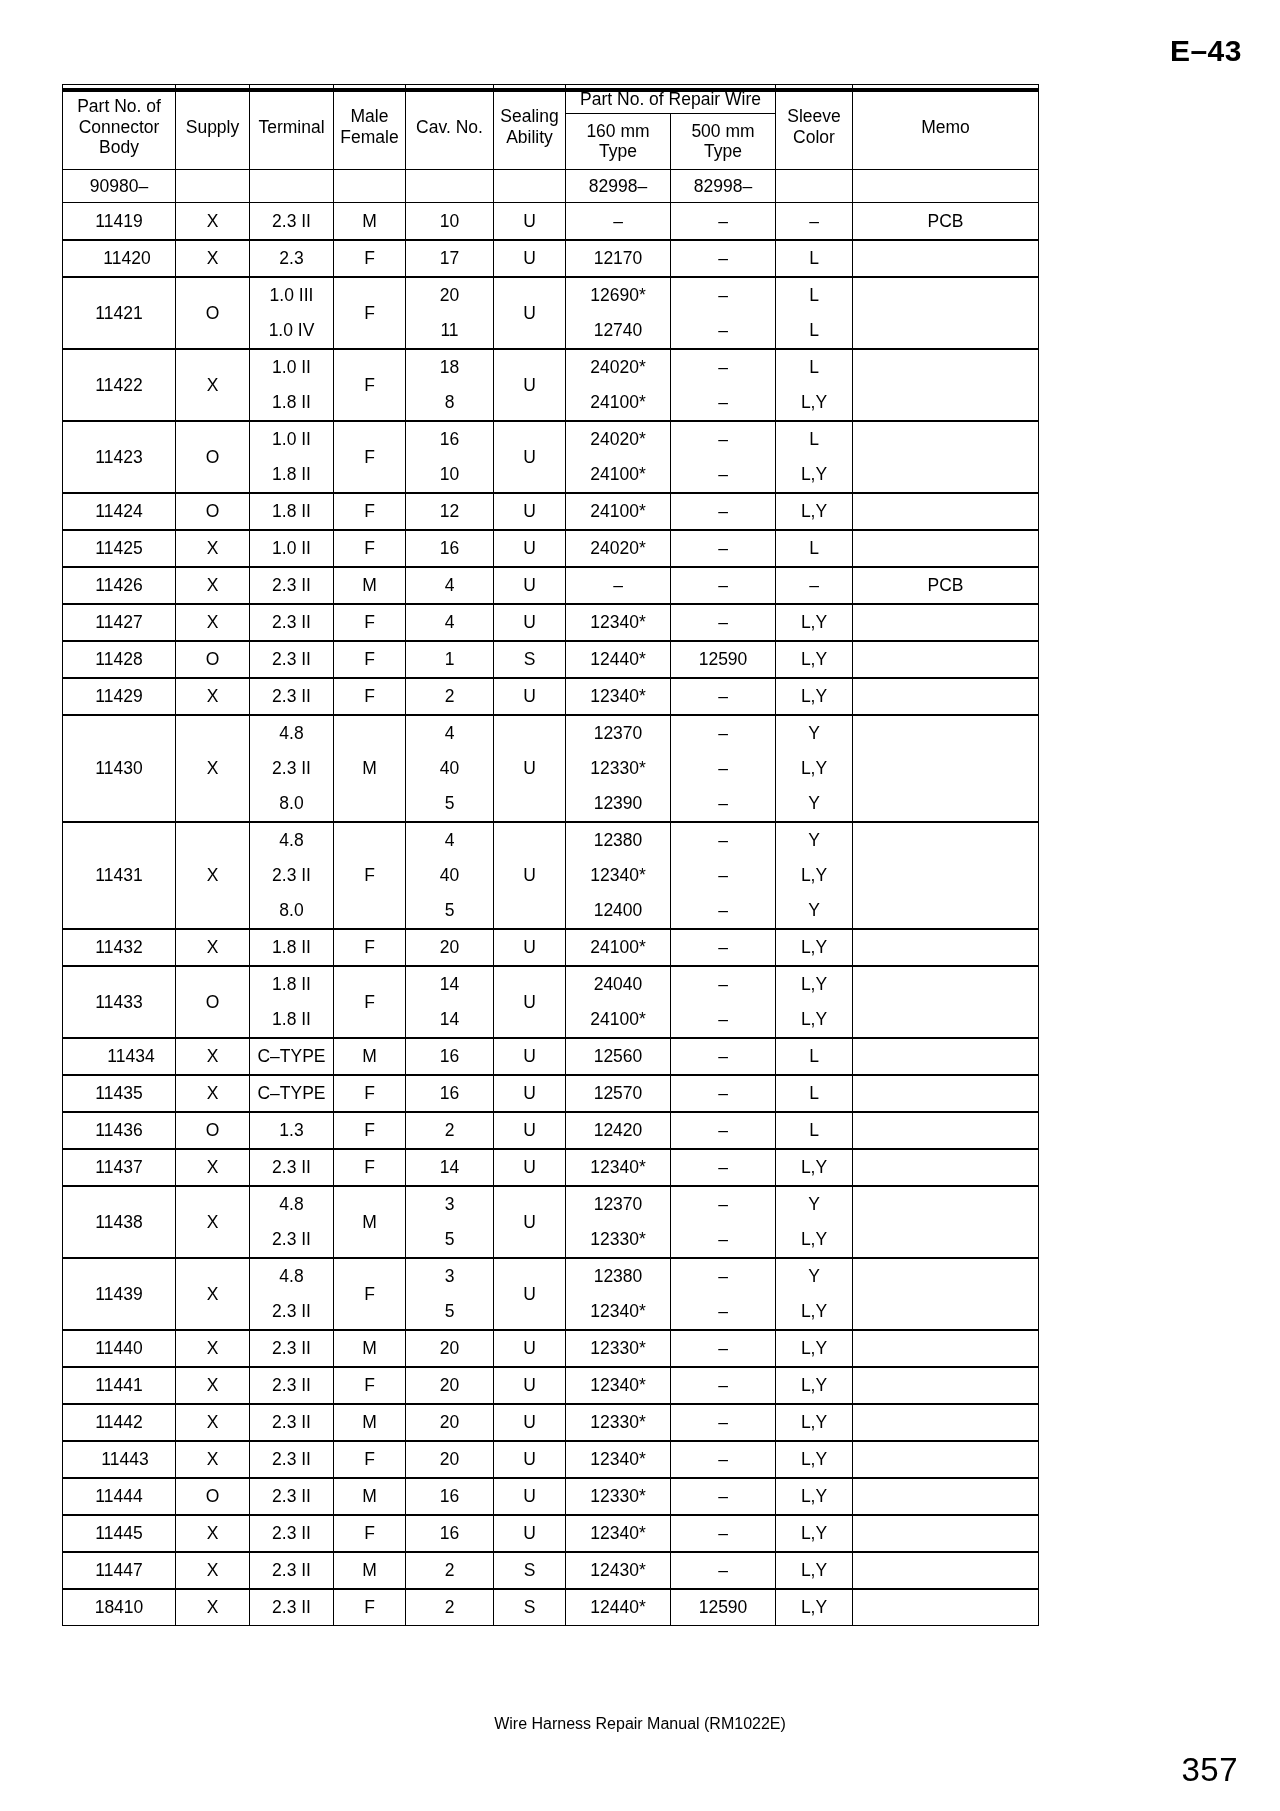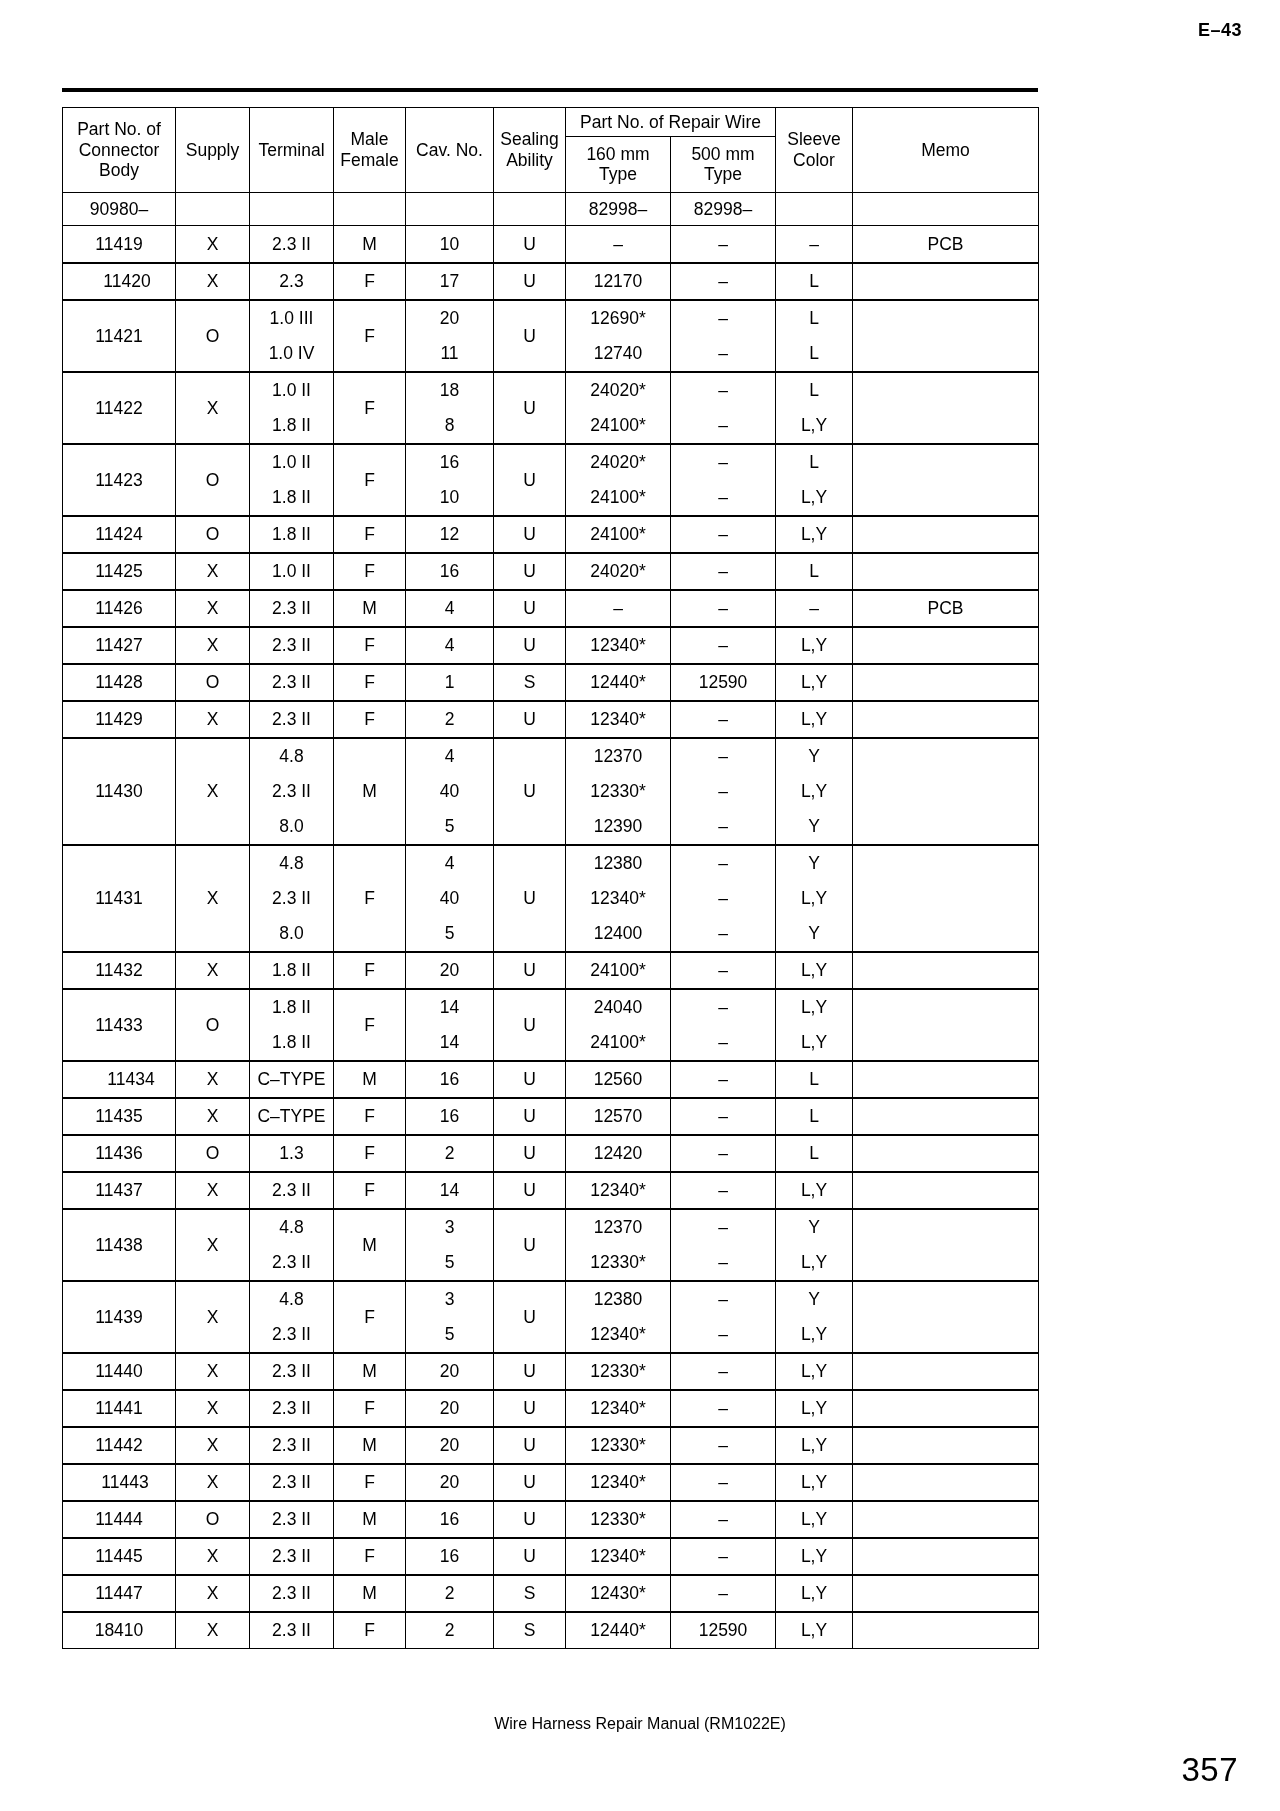--- a/index.html
+++ b/index.html
@@ -18,23 +18,23 @@
   .page {
     position: relative;
     width: 1280px;
     height: 1811px;
     box-sizing: border-box;
   }
 
   
   .section-code {
     position: absolute;
-    top: 20px;
+    top: 34px;
     right: 38px;
-    font-size: 18px;
+    font-size: 30px;
     font-weight: bold;
     letter-spacing: 0.5px;
   }
   .doc-title {
     position: absolute;
     top: 58px;
     left: 0;
     width: 1280px;
     text-align: center;
     font-size: 25px;
@@ -46,21 +46,21 @@
     top: 88px;
     left: 62px;
     width: 976px;
     height: 0;
     border-top: 4px solid #000;
   }
 
   
   .table-wrap {
     position: absolute;
-    top: 107px;
+    top: 84px;
     left: 62px;
     width: 976px;
   }
   table.hpl {
     border-collapse: collapse;
     table-layout: fixed;
     width: 976px;
     font-size: 17.5px;
   }
   table.hpl th, table.hpl td {

